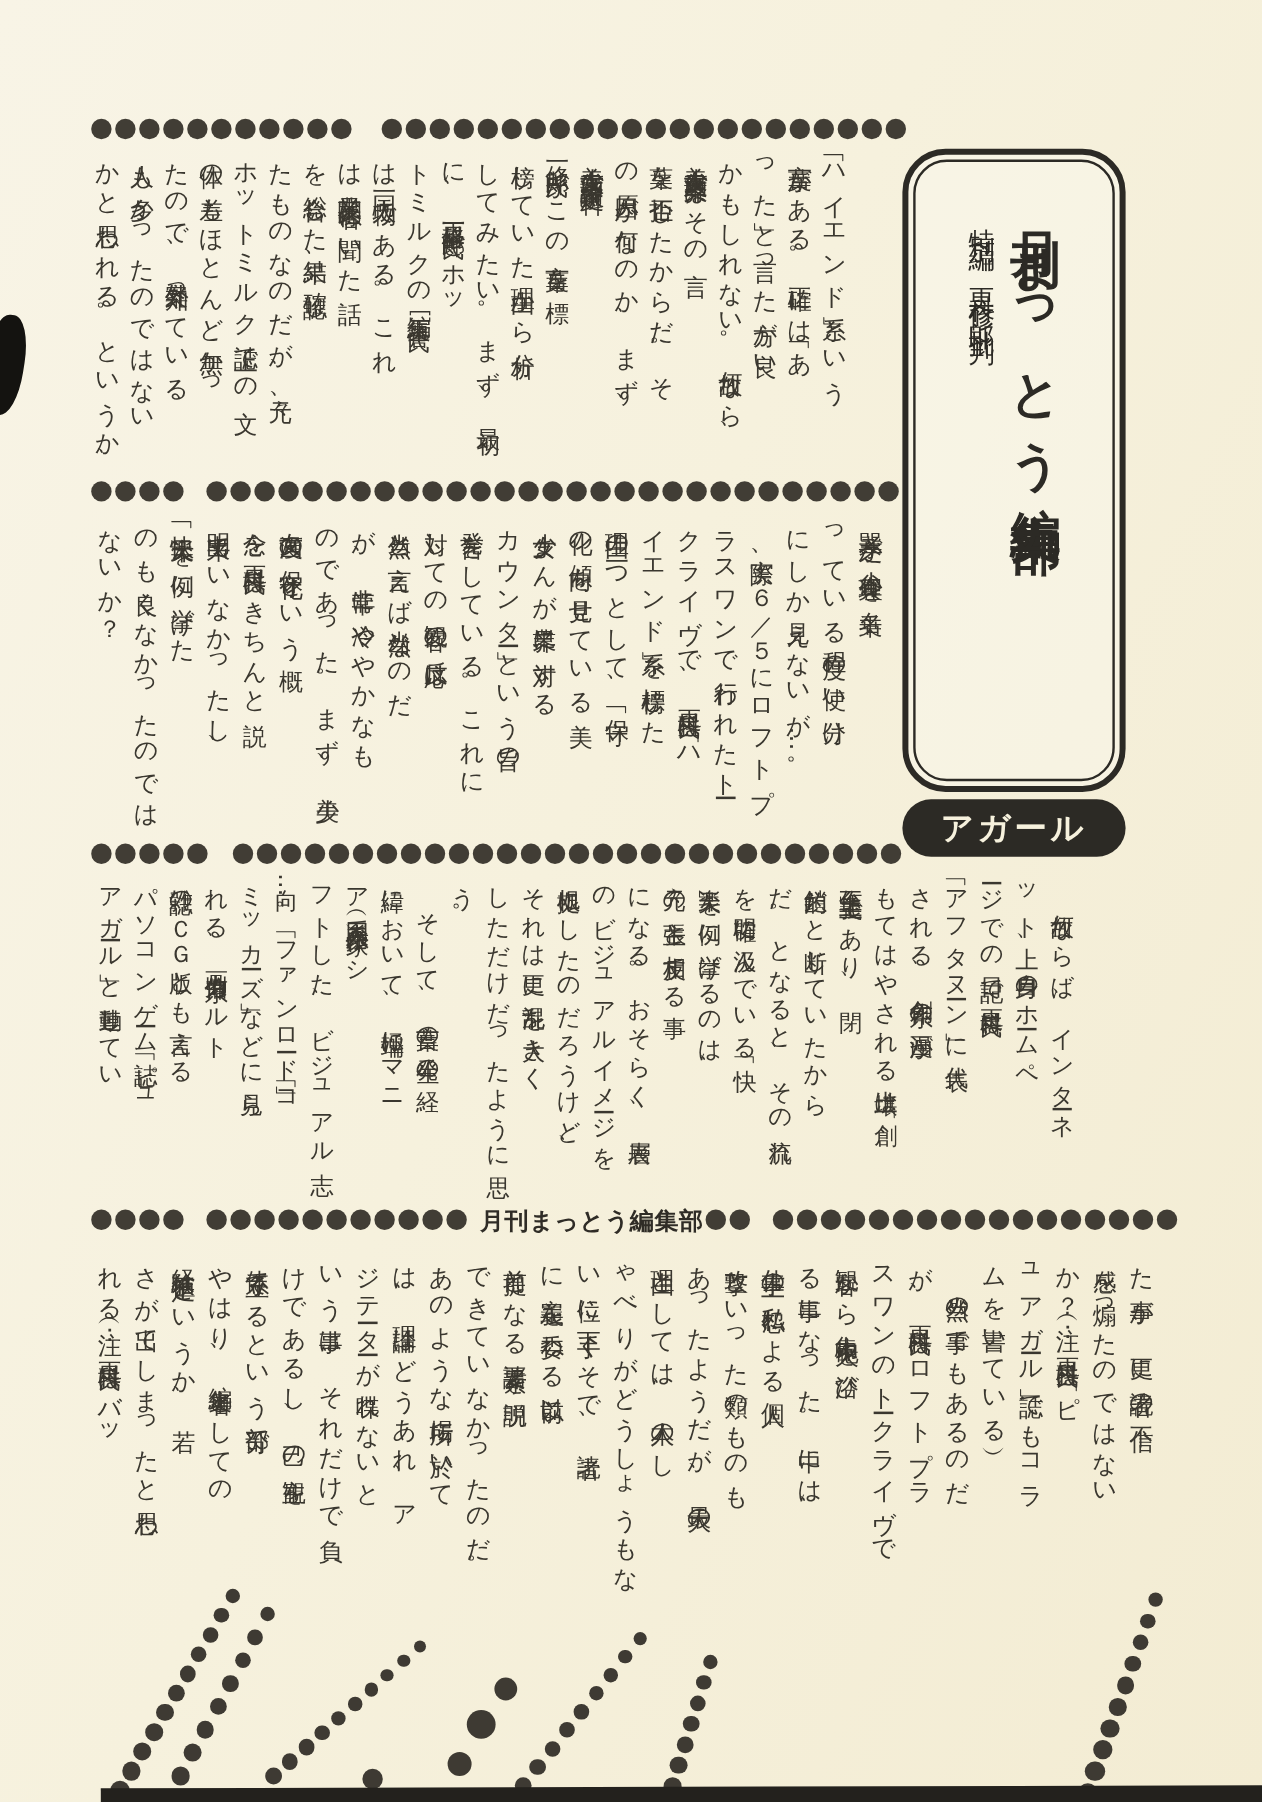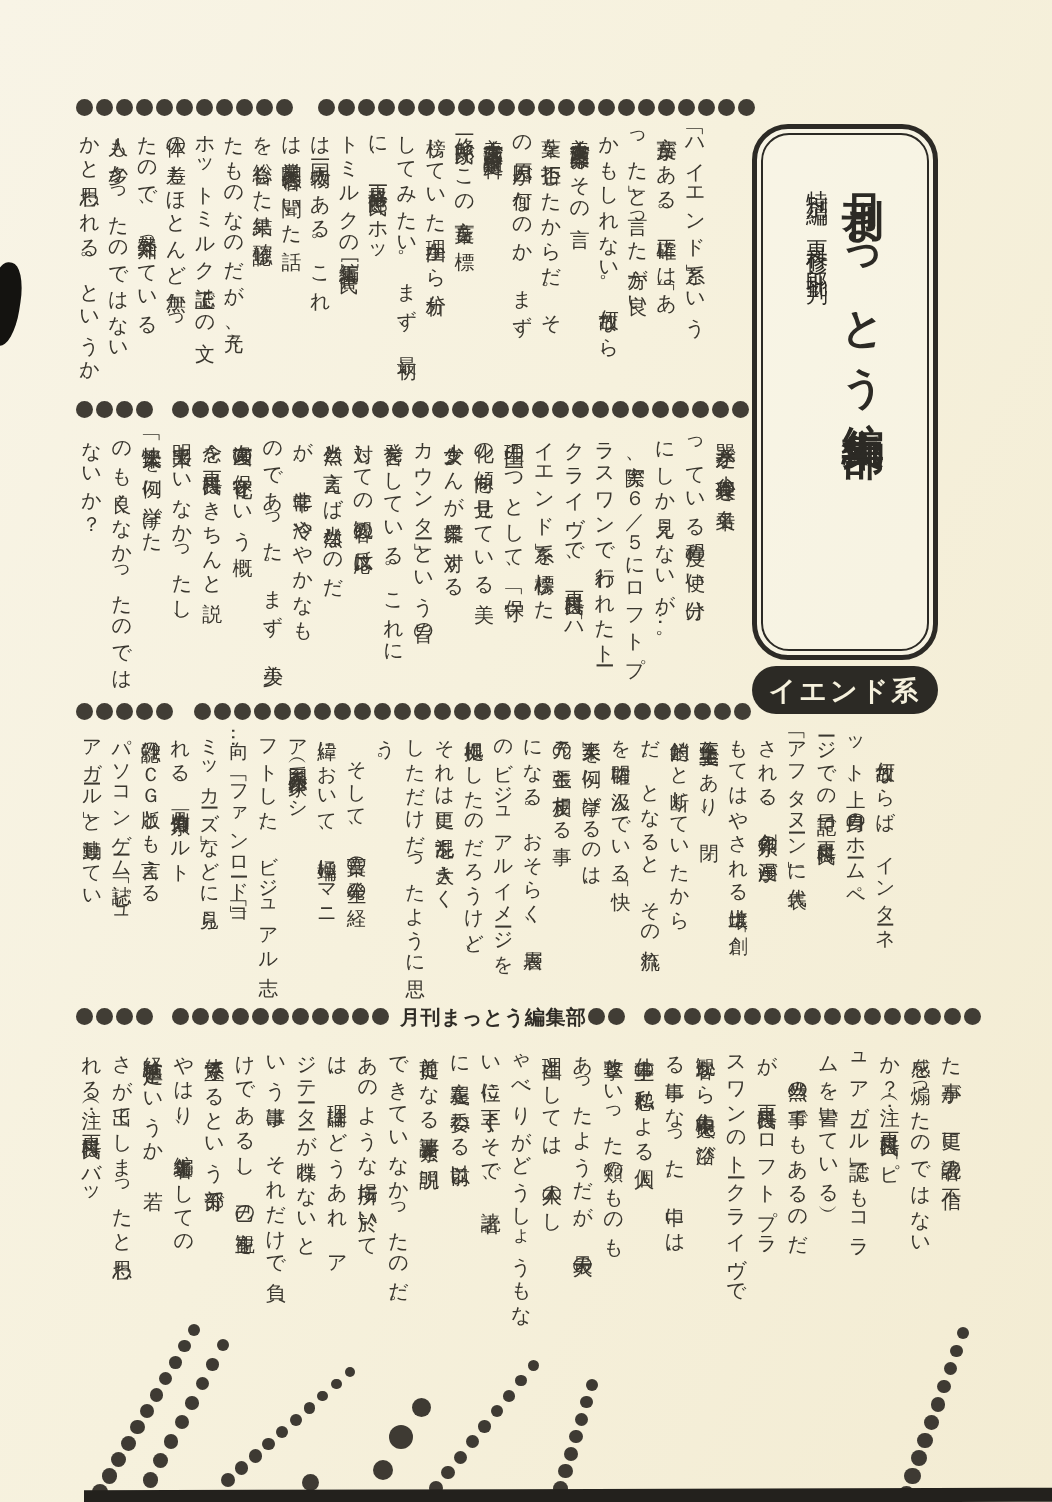--- a/index.html
+++ b/index.html
@@ -309,21 +309,21 @@
     </div>
 
   <div class="title-box">
     <div class="title-box-inner">
       <div class="title-main">月刊まっとう編集部</div>
       <div class="title-sub">特別編～更科修一郎批判～</div>
     </div>
   </div>
 
   <div class="author-pill">
-    <span class="author-name">イエンド系</span>
+    <span class="author-name">アガール</span>
   </div>
 
   <div class="decor">
     <div class="dline">
         <span class="ddot" style="width: 16px; height: 16px; left: 92px; top: 1484px;"></span>
         <span class="ddot" style="width: 15.6px; height: 15.6px; left: 101.6px; top: 1468px;"></span>
         <span class="ddot" style="width: 15.2px; height: 15.2px; left: 111.2px; top: 1452px;"></span>
         <span class="ddot" style="width: 14.8px; height: 14.8px; left: 120.8px; top: 1436px;"></span>
         <span class="ddot" style="width: 14.4px; height: 14.4px; left: 130.4px; top: 1420px;"></span>
         <span class="ddot" style="width: 14px; height: 14px; left: 140px; top: 1404px;"></span>

